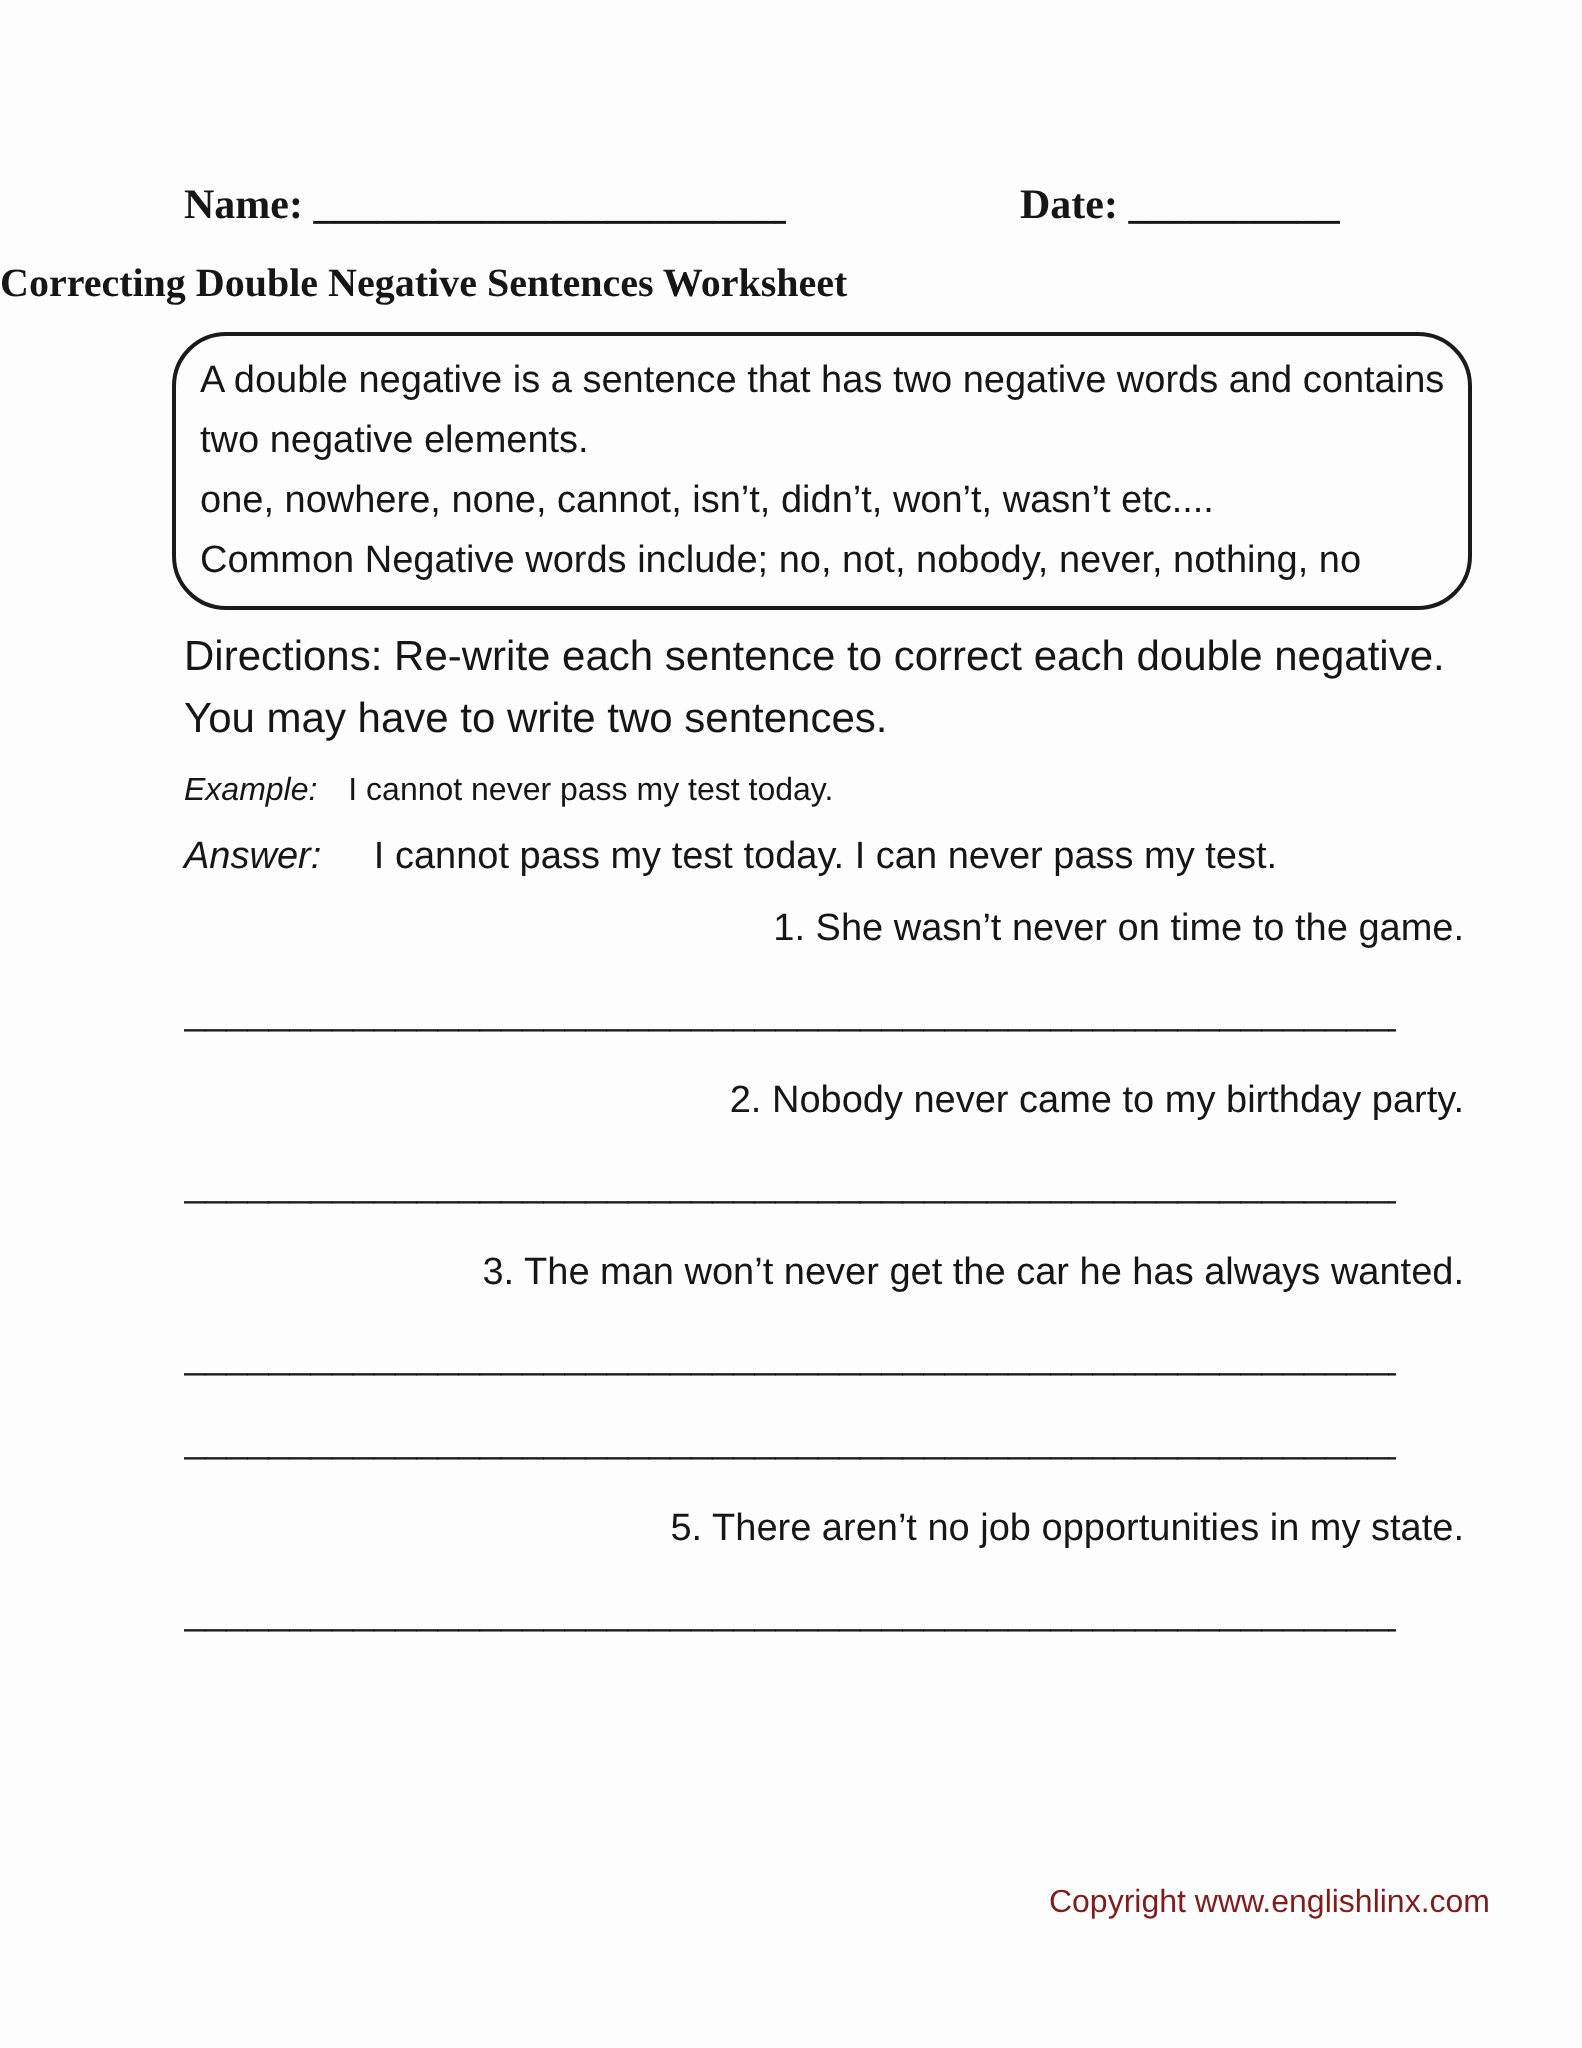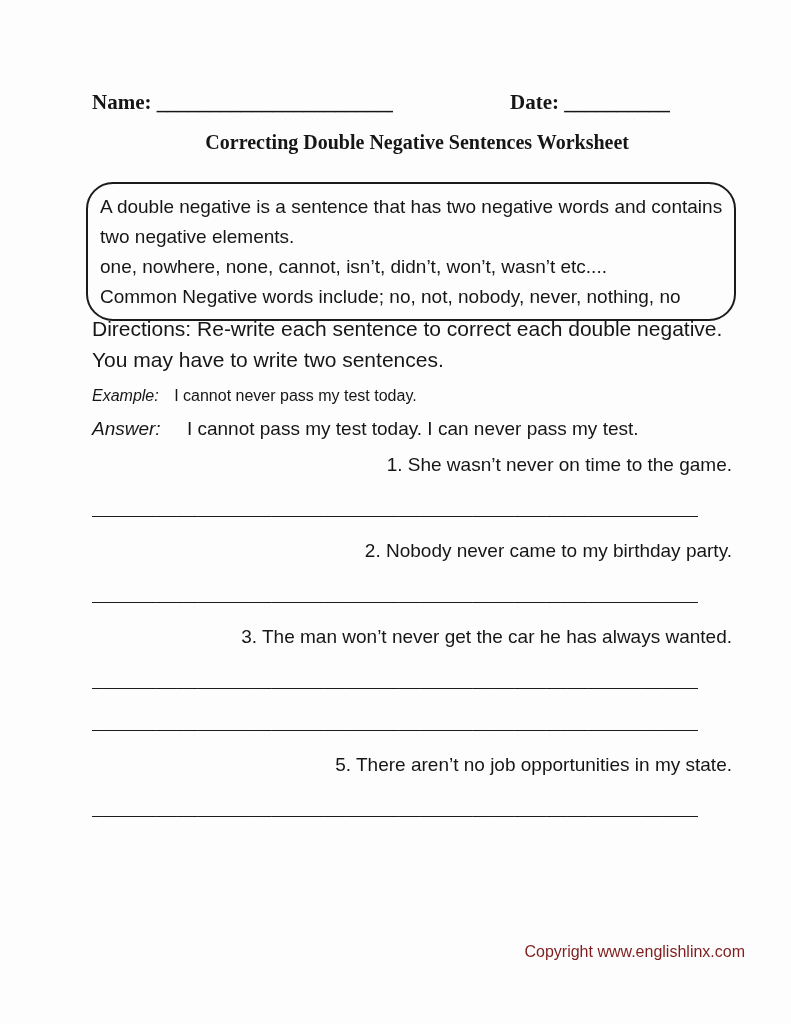--- a/index.html
+++ b/index.html
@@ -24,27 +24,27 @@
   .date-group {
     position: absolute; left: 418px; top: 0; width: 160px;
     white-space: nowrap; overflow: hidden;
     font-size: 21px;
   }
   .fill-blank { letter-spacing: 0; }
 
   
   .title {
     position: absolute; left: 0; top: 131px; width: 629px;
-    margin: 0; text-align: right;
+    margin: 0; text-align: left;
     font-size: 20px;
   }
 
   
   .info-box {
-    position: absolute; left: 86px; top: 182px;
+    position: absolute; left: 86px; top: 166px;
     width: 650px; height: 139px;
     box-sizing: border-box;
     border: 2px solid #1b1b1b;
     border-radius: 27px;
     padding: 8px 12px 0 12px;
     font-size: 19px;
     line-height: 30px;
     background: #fdfdfd;
   }
   .info-line { white-space: nowrap; overflow: hidden; }

